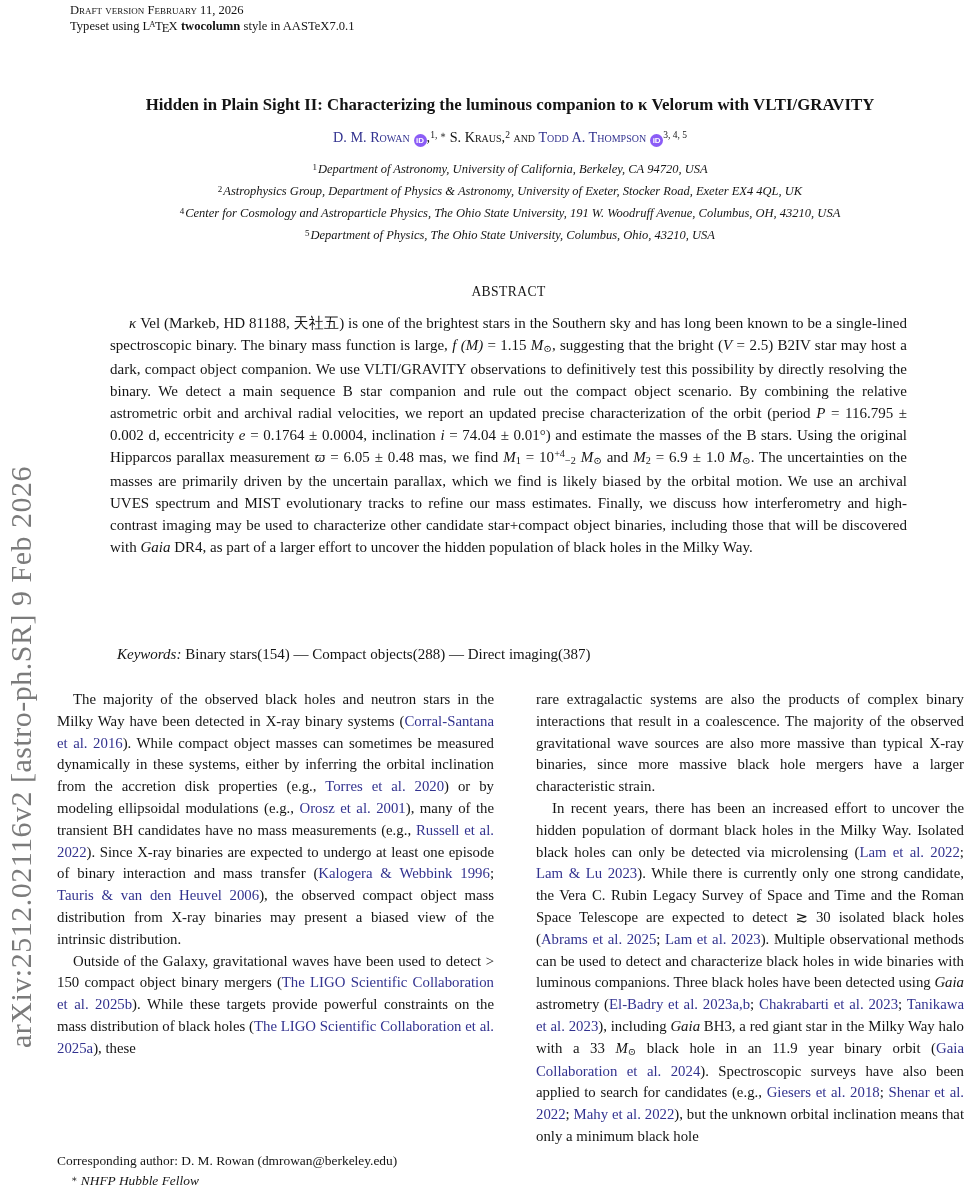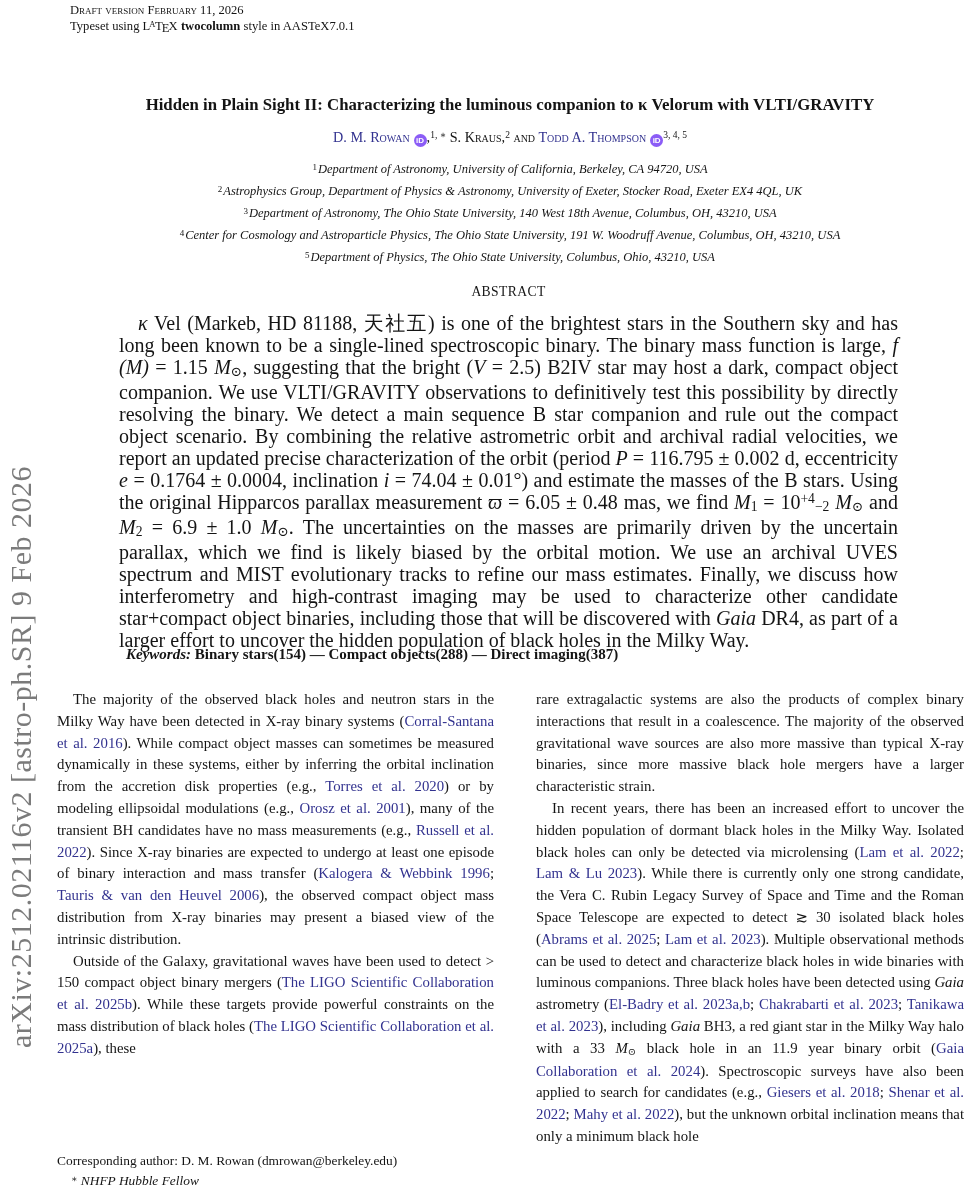--- a/index.html
+++ b/index.html
@@ -28,24 +28,24 @@
   .authors sup{font-size:9.5px;font-variant:normal;position:relative;top:-4px;vertical-align:baseline;}
   .orcid{display:inline-block;width:13px;height:13px;border-radius:50%;background:#8b5cf6;
     color:#fff;font:bold 8px/13px "Liberation Sans",sans-serif;text-align:center;
     vertical-align:-1px;margin-left:4px;font-variant:normal;}
   .affil{font-style:italic;font-size:12.5px;line-height:21px;}
   .affil sup{font-size:9px;font-style:normal;position:relative;top:-3px;vertical-align:baseline;margin-right:1px;}
 
   
   .abstract-block{position:absolute;left:110px;top:284px;width:797px;}
   .abstract-head{text-align:center;font-size:13.6px;letter-spacing:.4px;margin-bottom:12px;}
-  .abstract-text{margin:9px;font-size:20px;line-height:22px;text-align:justify;text-indent:19px;}
+  .abstract-text{margin:0;font-size:15px;line-height:22px;text-align:justify;text-indent:19px;}
 
   
-  .keywords{position:absolute;left:126px;top:646px;width:800px;font-size:15px;font-weight:bold;}
+  .keywords{position:absolute;left:117px;top:646px;width:800px;font-size:15px;}
   .kw-label{font-style:italic;}
 
   
   .col{position:absolute;top:689px;font-size:14.8px;line-height:21.8px;text-align:justify;overflow:hidden;}
   .col-left{left:57px;width:437px;height:460px;}
   .col-right{left:536px;width:428px;height:515px;}
   .sec-head{text-align:center;font-size:14.8px;margin-bottom:7px;letter-spacing:.2px;}
   .col p{margin:0;}
   .indent{text-indent:16px;}
 
@@ -72,21 +72,20 @@
   </div>
 
   <div class="masthead">
     <h1 class="paper-title">Hidden in Plain Sight II: Characterizing the luminous companion to κ Velorum with VLTI/GRAVITY</h1>
 
     <div class="authors"><span class="author-link">D. M. Rowan</span><span class="orcid">iD</span><span>,</span><sup>1, ∗</sup> <span>S. Kraus</span><span>,</span><sup>2</sup> <span>and</span> <span class="author-link">Todd A. Thompson</span><span class="orcid">iD</span><sup>3, 4, 5</sup></div>
 
     <div class="affils">
       <div class="affil"><sup>1</sup><span>Department of Astronomy, University of California, Berkeley, CA 94720, USA</span></div>
       <div class="affil"><sup>2</sup><span>Astrophysics Group, Department of Physics &amp; Astronomy, University of Exeter, Stocker Road, Exeter EX4 4QL, UK</span></div>
-      <div class="affil"><sup>3</sup><span>Department of Astronomy, The Ohio State University, 140 West 18th Avenue, Columbus, OH, 43210, USA</span></div>
       <div class="affil"><sup>4</sup><span>Center for Cosmology and Astroparticle Physics, The Ohio State University, 191 W. Woodruff Avenue, Columbus, OH, 43210, USA</span></div>
       <div class="affil"><sup>5</sup><span>Department of Physics, The Ohio State University, Columbus, Ohio, 43210, USA</span></div>
     </div>
   </div>
 
   <div class="abstract-block">
     <div class="abstract-head">ABSTRACT</div>
     <p class="abstract-text"><span class="it">κ</span><span> Vel (Markeb, HD 81188, 天社五) is one of the brightest stars in the Southern sky and has long been known to be a single-lined spectroscopic binary. The binary mass function is large, </span><span class="it">f (M)</span><span> = 1.15 </span><span class="it">M</span><span class="sub">⊙</span><span>, suggesting that the bright (</span><span class="it">V</span><span> = 2.5) B2IV star may host a dark, compact object companion. We use VLTI/GRAVITY observations to definitively test this possibility by directly resolving the binary. We detect a main sequence B star companion and rule out the compact object scenario. By combining the relative astrometric orbit and archival radial velocities, we report an updated precise characterization of the orbit (period </span><span class="it">P</span><span> = 116.795 ± 0.002 d, eccentricity </span><span class="it">e</span><span> = 0.1764 ± 0.0004, inclination </span><span class="it">i</span><span> = 74.04 ± 0.01°) and estimate the masses of the B stars. Using the original Hipparcos parallax measurement </span><span class="it">ϖ</span><span> = 6.05 ± 0.48 mas, we find </span><span class="it">M</span><span class="sub">1</span><span> = 10</span><span class="sup">+4</span><span class="sub">−2</span><span> </span><span class="it">M</span><span class="sub">⊙</span><span> and </span><span class="it">M</span><span class="sub">2</span><span> = 6.9 ± 1.0 </span><span class="it">M</span><span class="sub">⊙</span><span>. The uncertainties on the masses are primarily driven by the uncertain parallax, which we find is likely biased by the orbital motion. We use an archival UVES spectrum and MIST evolutionary tracks to refine our mass estimates. Finally, we discuss how interferometry and high-contrast imaging may be used to characterize other candidate star+compact object binaries, including those that will be discovered with </span><span class="it">Gaia</span><span> DR4, as part of a larger effort to uncover the hidden population of black holes in the Milky Way.</span></p>
   </div>
 

